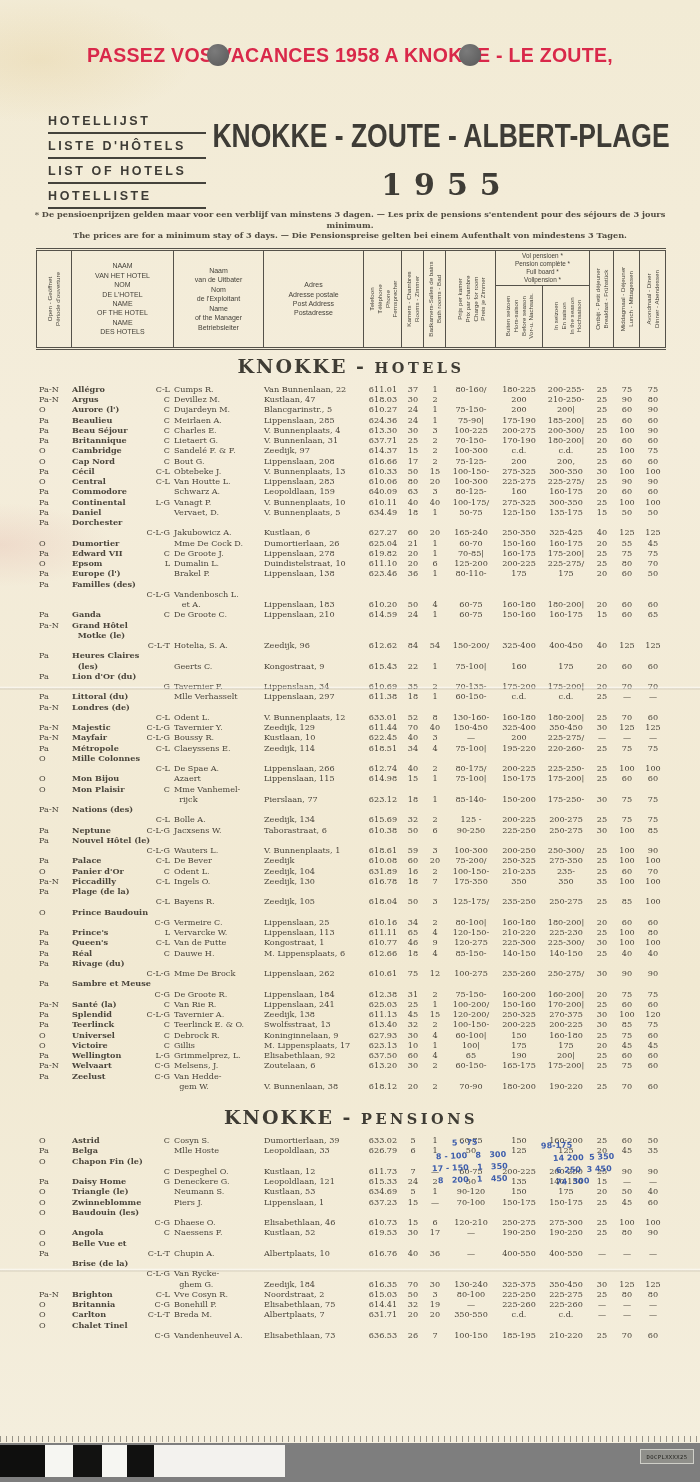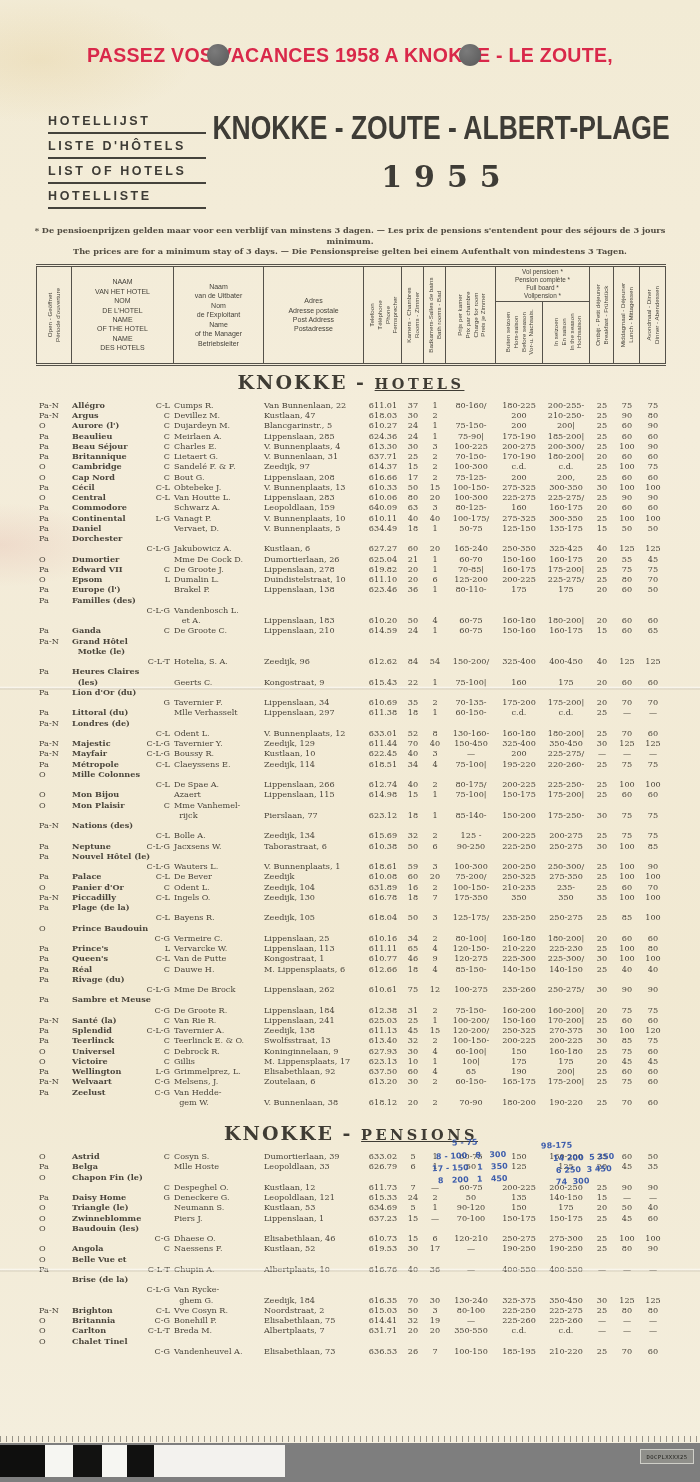--- a/index.html
+++ b/index.html
@@ -23,30 +23,30 @@
   .hole{position:absolute;width:22px;height:22px;border-radius:50%;top:44px;z-index:6;
     background:radial-gradient(circle at 35% 32%, #7b7b7b, #616161 75%);}
   .hole.left{left:207px;}
   .hole.right{left:459px;}
   
   .banner{padding-top:44px;text-align:center;color:#d9284a;
     font-family:"Liberation Sans", sans-serif;font-weight:bold;position:relative;z-index:3;}
   .banner .l1{font-size:19.5px;letter-spacing:0.3px;}
   .banner .l2{font-size:17.5px;margin-top:6px;}
   
-  .head-wrap{display:flex;margin:42px 24px 0 48px;align-items:flex-start;}
+  .head-wrap{display:flex;margin:42px 24px 0 48px;align-items:center;}
   .title-list{width:158px;font-family:"Liberation Sans", sans-serif;font-weight:bold;
     font-size:12.5px;letter-spacing:2.6px;color:#3e3c36;flex:none;}
   .title-list .item{padding:5px 0 4px;border-bottom:2px solid #45433c;white-space:nowrap;}
   .main-title-wrap{flex:1;text-align:center;padding-top:4px;color:#3e3c36;}
   .main-title{font-family:"Liberation Sans", sans-serif;font-weight:bold;font-size:26px;
     white-space:nowrap;transform:scale(1.02,1.25);transform-origin:center;}
   .year{font-size:30px;font-weight:bold;letter-spacing:12px;margin-top:15px;padding-left:12px;}
   
-  .note{margin:16px 26px 0;text-align:center;font-size:8.2px;line-height:1.3;
+  .note{margin:0 26px 0;text-align:center;font-size:8.2px;line-height:1.3;
     white-space:pre-line;color:#514c41;font-weight:bold;}
   
   .htable{margin:9px 0 0 36px;width:630px;color:#4b463c;}
   .thead{display:flex;height:96px;position:relative;border-top:1px solid #55524a;border-bottom:1px solid #55524a;
     font-family:"Liberation Sans", sans-serif;color:#45423a;}
   .thead::before{content:'';position:absolute;left:0;right:0;top:-3px;height:1px;background:#55524a;}
   .thead::after{content:'';position:absolute;left:0;right:0;bottom:-3px;height:1px;background:#55524a;}
   .hc{position:relative;border-right:1px solid #55524a;box-sizing:border-box;flex:none;}
   .hc:first-child{border-left:1px solid #55524a;}
   .hlab{white-space:pre-line;text-align:center;font-size:7px;line-height:1.35;}
@@ -60,21 +60,21 @@
   .fb-title .hlab{font-size:6.4px;line-height:1.25;}
   .fb-sub{flex:1;display:flex;}
   .fb-sub > div{position:relative;flex:none;}
   .fb-sub > div:first-child{border-right:1px solid #55524a;width:46px;}
   .fb-sub > div:last-child{width:47px;}
   .fb-sub .rot{width:56px;}
   
   .sec-head{text-align:center;font-weight:bold;color:#3f3c34;margin:15px 0 7px;white-space:nowrap;}
   .sec-head:first-child{margin-top:7px;}
   .sh-main{font-size:19px;letter-spacing:2px;}
-  .sh-sub{font-size:14.5px;letter-spacing:3.5px;text-decoration:underline;}
+  .sh-sub{font-size:14.5px;letter-spacing:3.5px;}
   .trow{display:flex;height:10.25px;font-size:8.1px;line-height:10.3px;white-space:pre;}
   .tc{box-sizing:border-box;flex:none;overflow:visible;}
   .c0{width:36px;padding-left:3px;}
   .c1{width:72px;font-weight:bold;}
   .c2{width:30px;text-align:right;padding-right:4px;}
   .c3{width:90px;}
   .c4{width:100px;}
   .c5{width:38px;text-align:center;}
   .c6{width:22px;text-align:center;}
   .c7{width:22px;text-align:center;}

